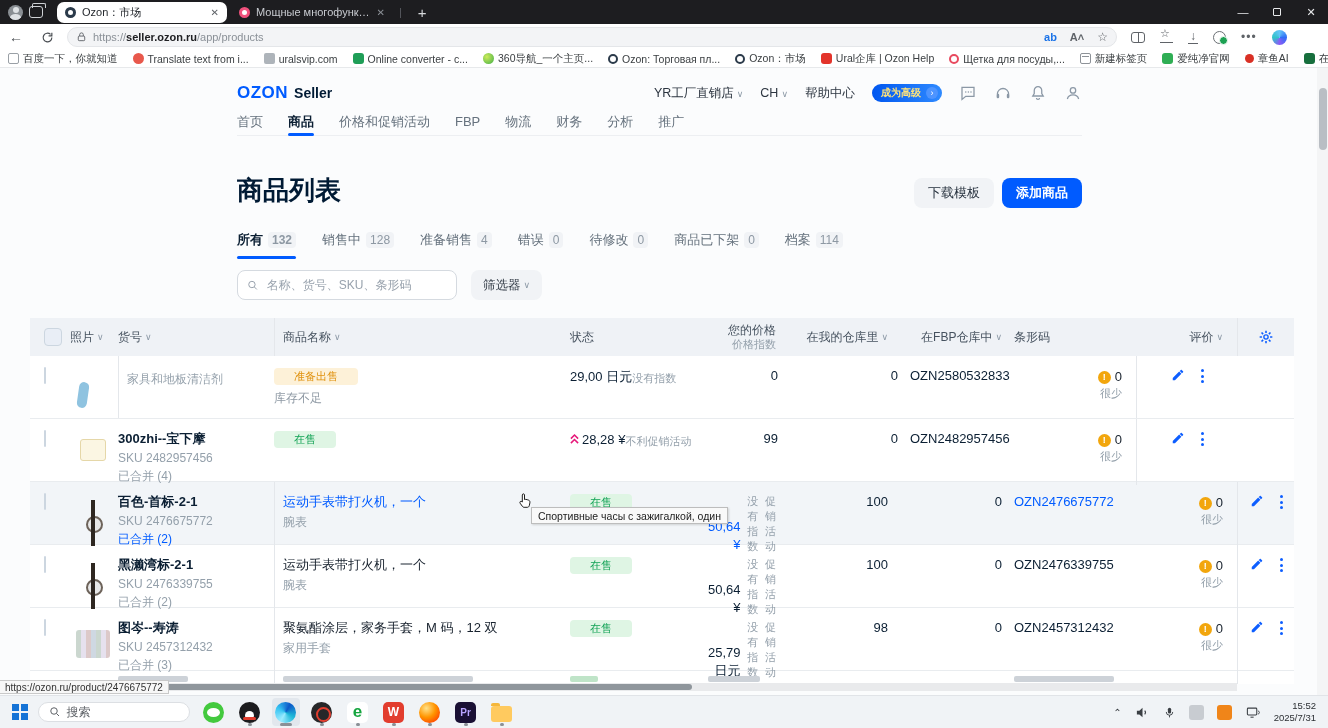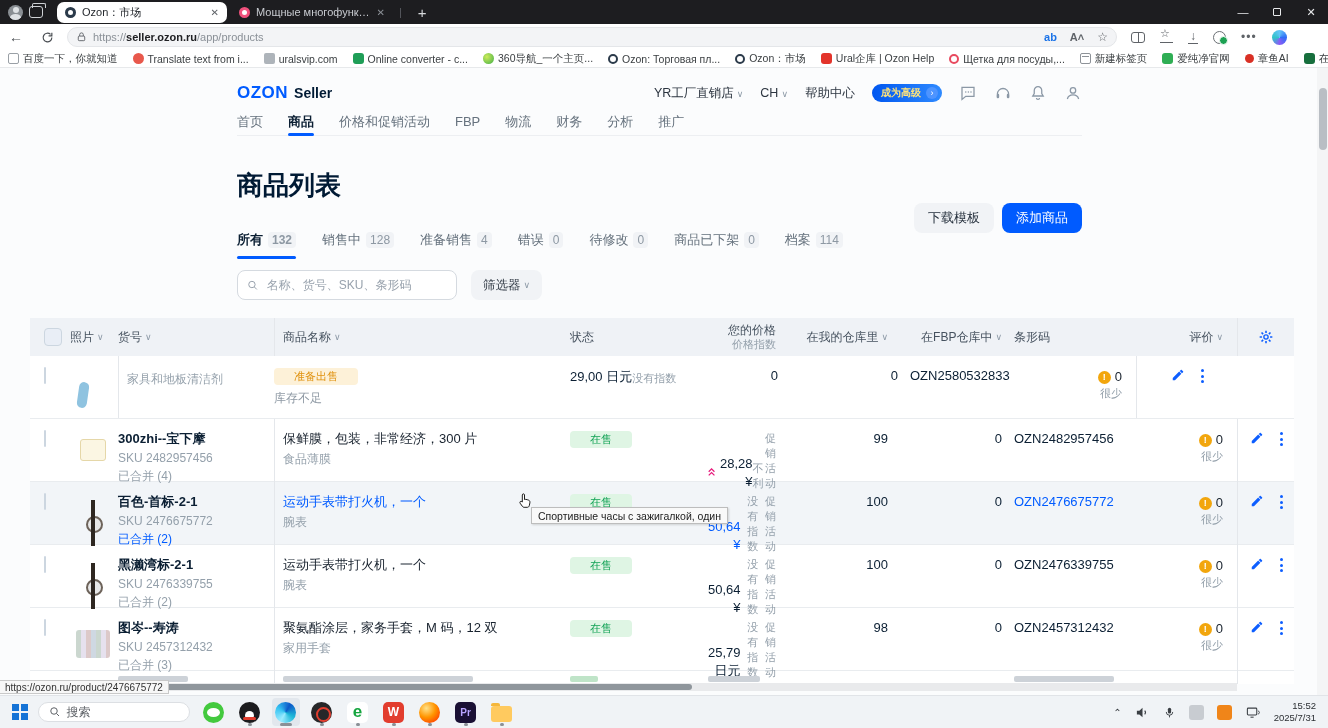--- a/index.html
+++ b/index.html
@@ -80,26 +80,26 @@
   .premium{height:18px;border-radius:9px;background:linear-gradient(90deg,#0057f0,#2f8aff);display:flex;align-items:center;padding:0 4px 0 9px;gap:5px;}
   .premium .pt{color:#ffe37a;font-size:10px;font-weight:700;}
   .premium .pa{width:12px;height:12px;border-radius:50%;background:#4d94ff;color:#fff;font-size:9px;display:flex;align-items:center;justify-content:center;}
   .hicon{width:18px;height:18px;}
 
   .seller-nav{position:absolute;top:40px;left:237px;width:845px;height:28px;display:flex;gap:25px;font-size:13px;color:#66727e;border-bottom:1px solid #edeff2;}
   .sn{position:relative;display:flex;align-items:center;}
   .sn.active{color:#0b1f33;font-weight:700;}
   .sn.active::after{content:"";position:absolute;left:0;right:0;bottom:-1px;height:3px;background:#005bff;border-radius:2px;}
 
-  .page-head{position:absolute;top:100px;left:237px;width:845px;height:40px;display:flex;align-items:flex-start;flex-direction:column;}
+  .page-head{position:absolute;top:100px;left:237px;width:845px;height:40px;display:flex;align-items:flex-end;}
   .page-title{font-size:26px;font-weight:800;color:#001a34;}
   .ph-btns{margin-left:auto;display:flex;gap:8px;}
   .btn{height:30px;border-radius:8px;display:flex;align-items:center;padding:0 14px;font-size:13px;}
   .btn-light{background:#f1f3f6;color:#1f2a37;}
-  .btn-blue{background:#005bff;color:#ffffff;font-weight:400;}
+  .btn-blue{background:#005bff;color:#ffffff;font-weight:700;}
 
   .ftabs{position:absolute;top:160px;left:237px;width:845px;height:28px;display:flex;gap:26px;font-size:13px;color:#64707c;}
   .ft{position:relative;display:flex;align-items:flex-start;gap:5px;padding-top:3px;}
   .ft .cnt{font-size:12px;color:#8d98a3;background:#f1f3f6;border-radius:4px;padding:1px 4px;margin-top:1px;}
   .ft.active{color:#0b1f33;font-weight:700;}
   .ft.active::after{content:"";position:absolute;left:0;right:0;bottom:-3px;height:3px;background:#005bff;border-radius:2px;}
 
   .search-row{position:absolute;top:202px;left:237px;width:845px;height:30px;display:flex;gap:14px;}
   .search-box{width:220px;height:30px;border:1px solid #d5dae0;border-radius:8px;background:#fff;display:flex;align-items:center;padding:0 9px;gap:6px;}
   .search-box input{border:none;outline:none;font-size:12px;width:100%;background:transparent;font-family:inherit;color:#18222e;}
@@ -511,24 +511,20 @@
       </div>
 
       <div class="trow row">
         <div class="c"><span class="cb"></span></div>
         <div class="c"><span class="pimg img2"></span></div>
         <div class="c">
             <div class="art">300zhi--宝下摩</div>
             <div class="sku">SKU 2482957456</div>
             <div class="merged">已合并 (4)</div>
           </div>
-        <div class="c c4">
-            <div class="pname">保鲜膜，包装，非常经济，300 片</div>
-            <div class="pcat">食品薄膜</div>
-          </div>
         <div class="c c5"><span class="badge green">在售</span></div>
         <div class="c c6 r-al">
             <span class="price-stack">
               <span class="price">
                 <svg width="9" height="13" viewBox="0 0 10 14">
                   <path d="M1 6 L5 2 L9 6" fill="none" stroke="#e6187a" stroke-width="1.7"></path>
                   <path d="M1 11 L5 7 L9 11" fill="none" stroke="#e6187a" stroke-width="1.7"></path>
                 </svg>
                 <span>28,28 ¥</span>
               </span>

